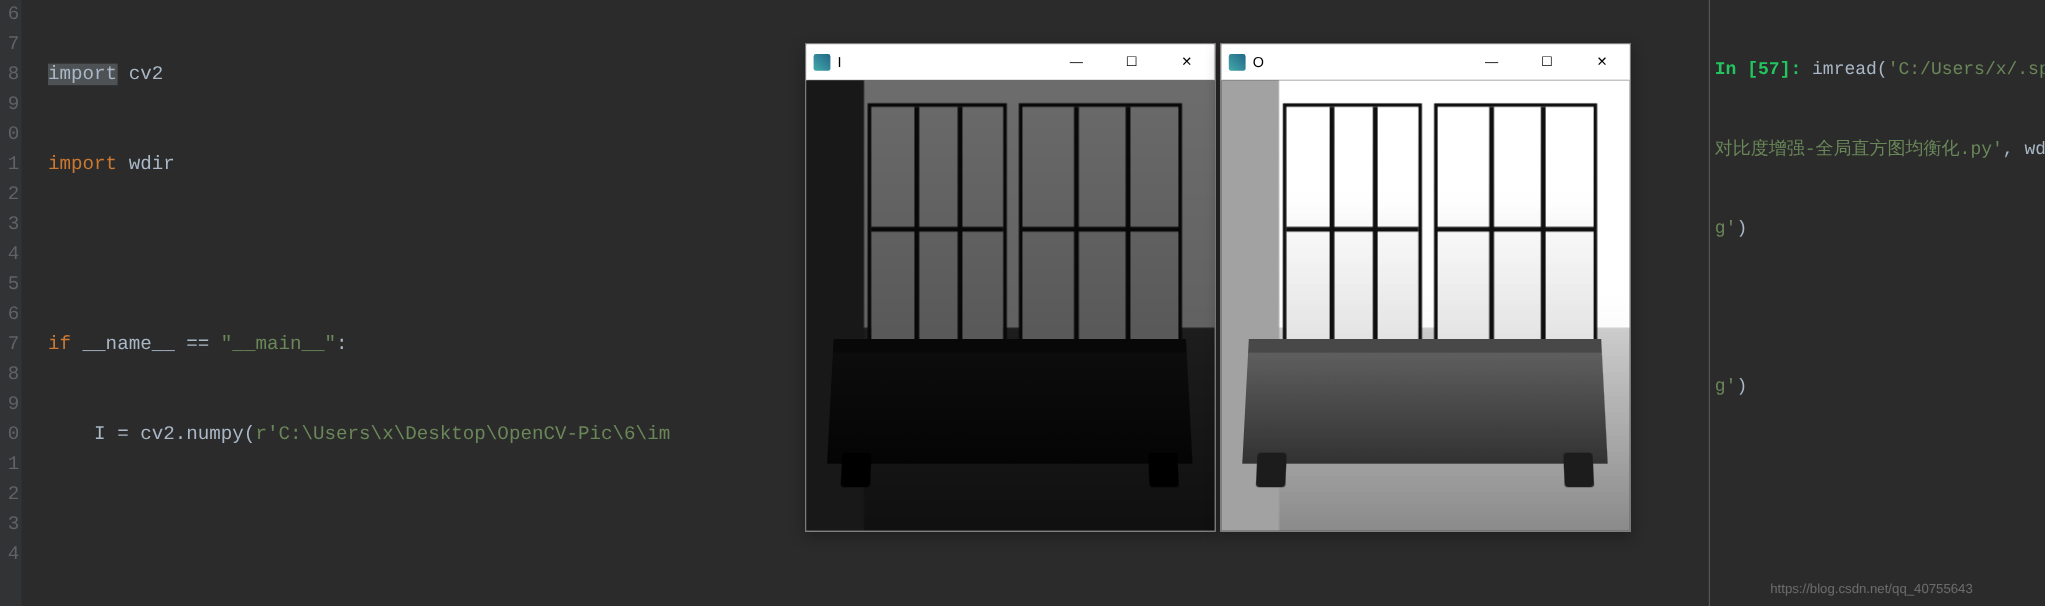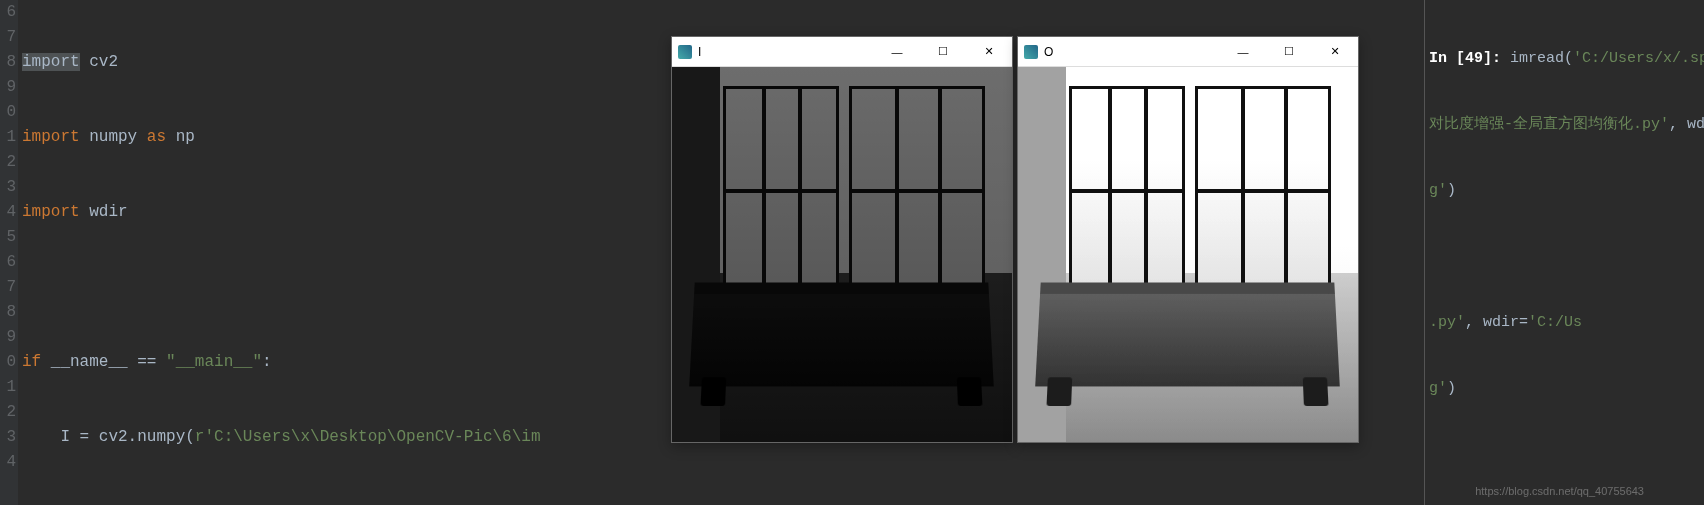--- a/index.html
+++ b/index.html
@@ -28,39 +28,40 @@
       line-height: 25px;
       user-select: none;
     }
     .gutter .ln { height: 25px; }
     .code {
       flex: 1;
       padding-left: 4px;
       line-height: 25px;
       white-space: pre;
       position: relative;
+      margin-left: 18px;
     }
     .code .line { height: 25px; }
     .kw { color: #cc7832; }
     .str { color: #6a8759; }
 
     .console {
       position: absolute;
       right: 0; top: 0; bottom: 0;
       width: 280px;
       background: #2b2b2b;
       padding: 4px;
       font-size: 15px;
       line-height: 22px;
       color: #a9b7c6;
       white-space: pre;
       border-left: 1px solid #555;
       overflow: hidden;
     }
-    .cgreen { color: #ffffff; font-weight: bold; }
+    .cgreen { color: #22c55e; font-weight: bold; }
     .import-hl { background: #4e5254; color: #a9b7c6; }
 
     .watermark {
       position: absolute;
       right: 60px;
       bottom: 8px;
       color: rgba(255,255,255,0.3);
       font-size: 11px;
       font-family: Arial;
       z-index: 99;
@@ -141,21 +142,20 @@
     <div class="ln">8</div>
     <div class="ln">9</div>
     <div class="ln">0</div>
     <div class="ln">1</div>
     <div class="ln">2</div>
     <div class="ln">3</div>
     <div class="ln">4</div>
   </div>
   <div class="code">
     <div class="line"><span class="kw import-hl">import</span><span> cv2</span></div>
-    <div class="line"><span class="kw">import</span><span> numpy </span><span class="kw">as</span><span> np</span></div>
     <div class="line"><span class="kw">import</span><span> wdir</span></div>
     <div class="line"></div>
     <div class="line"><span class="kw">if</span><span> __name__ == </span><span class="str">"__main__"</span><span>:</span></div>
     <div class="line"><span>    I = cv2.numpy(</span><span class="str">r'C:\Users\x\Desktop\OpenCV-Pic\6\im</span></div>
     <div class="line"></div>
     
     
     
     
     
@@ -163,25 +163,24 @@
     
     
     
     
     
     
   </div>
 </div>
 
 <div class="console">
-  <div><span class="cgreen">In [</span><span class="cgreen">49</span><span class="cgreen">]: </span><span>imread(</span><span class="str">'C:/Users/x/.spyder/Open</span></div>
+  <div><span class="cgreen">In [</span><span class="cgreen">57</span><span class="cgreen">]: </span><span>imread(</span><span class="str">'C:/Users/x/.spyder/Open</span></div>
   <div><span class="str">对比度增强-全局直方图均衡化.py'</span><span>, wdir=</span></div>
   <div><span class="str">g'</span><span>)</span></div>
   <div>&nbsp;</div>
-  <div><span class="str">.py'</span><span>, wdir=</span><span class="str">'C:/Us</span></div>
   <div><span class="str">g'</span><span>)</span></div>
   
   
   
   
   
   
   
   
   

